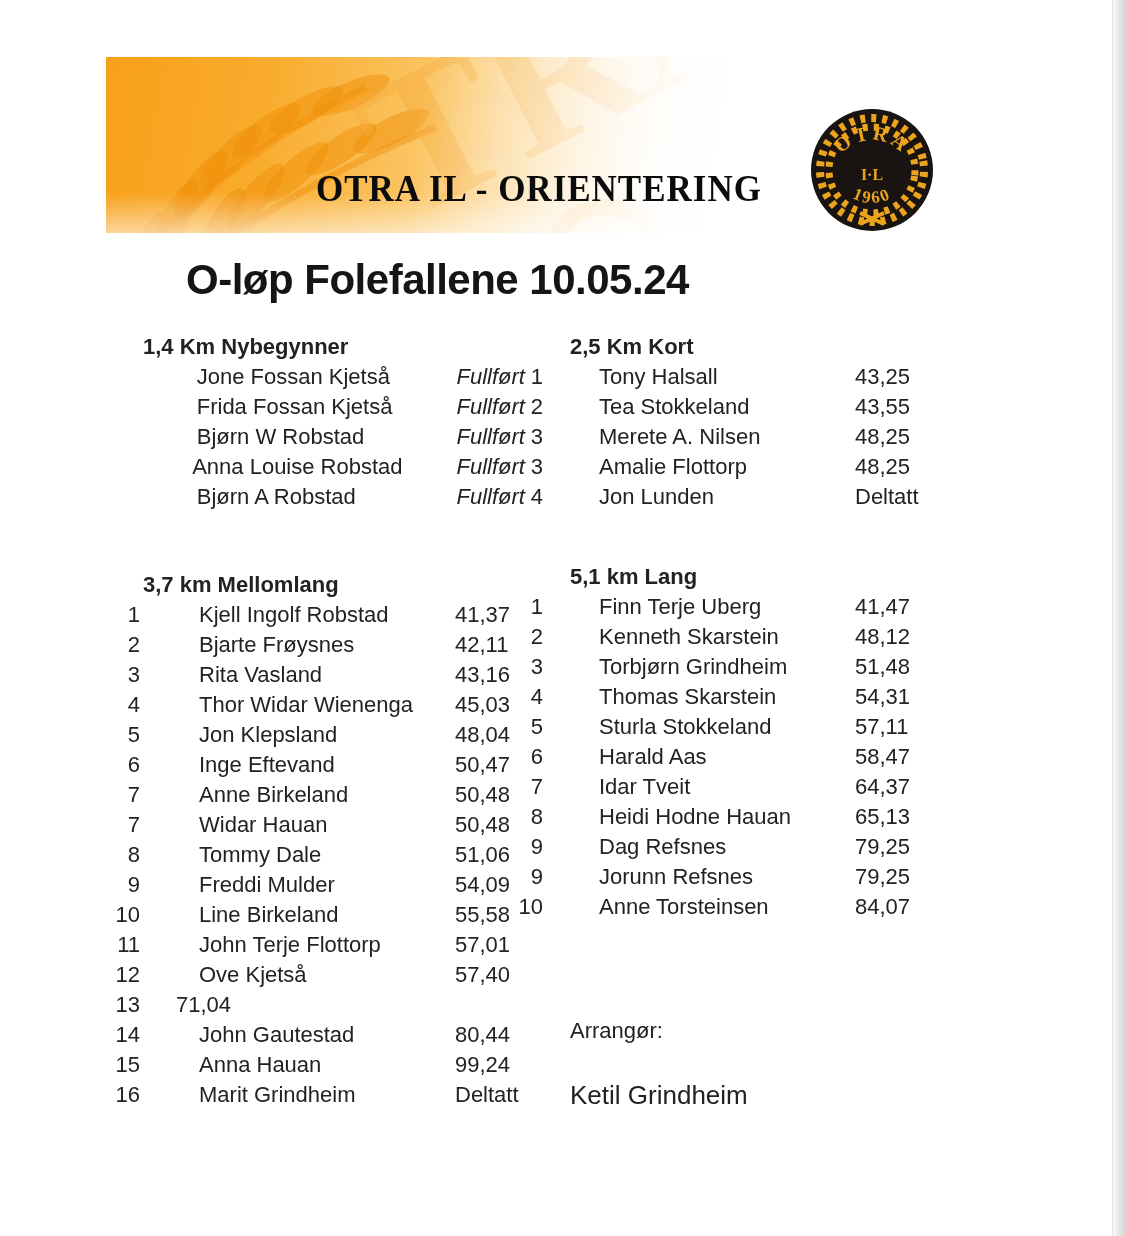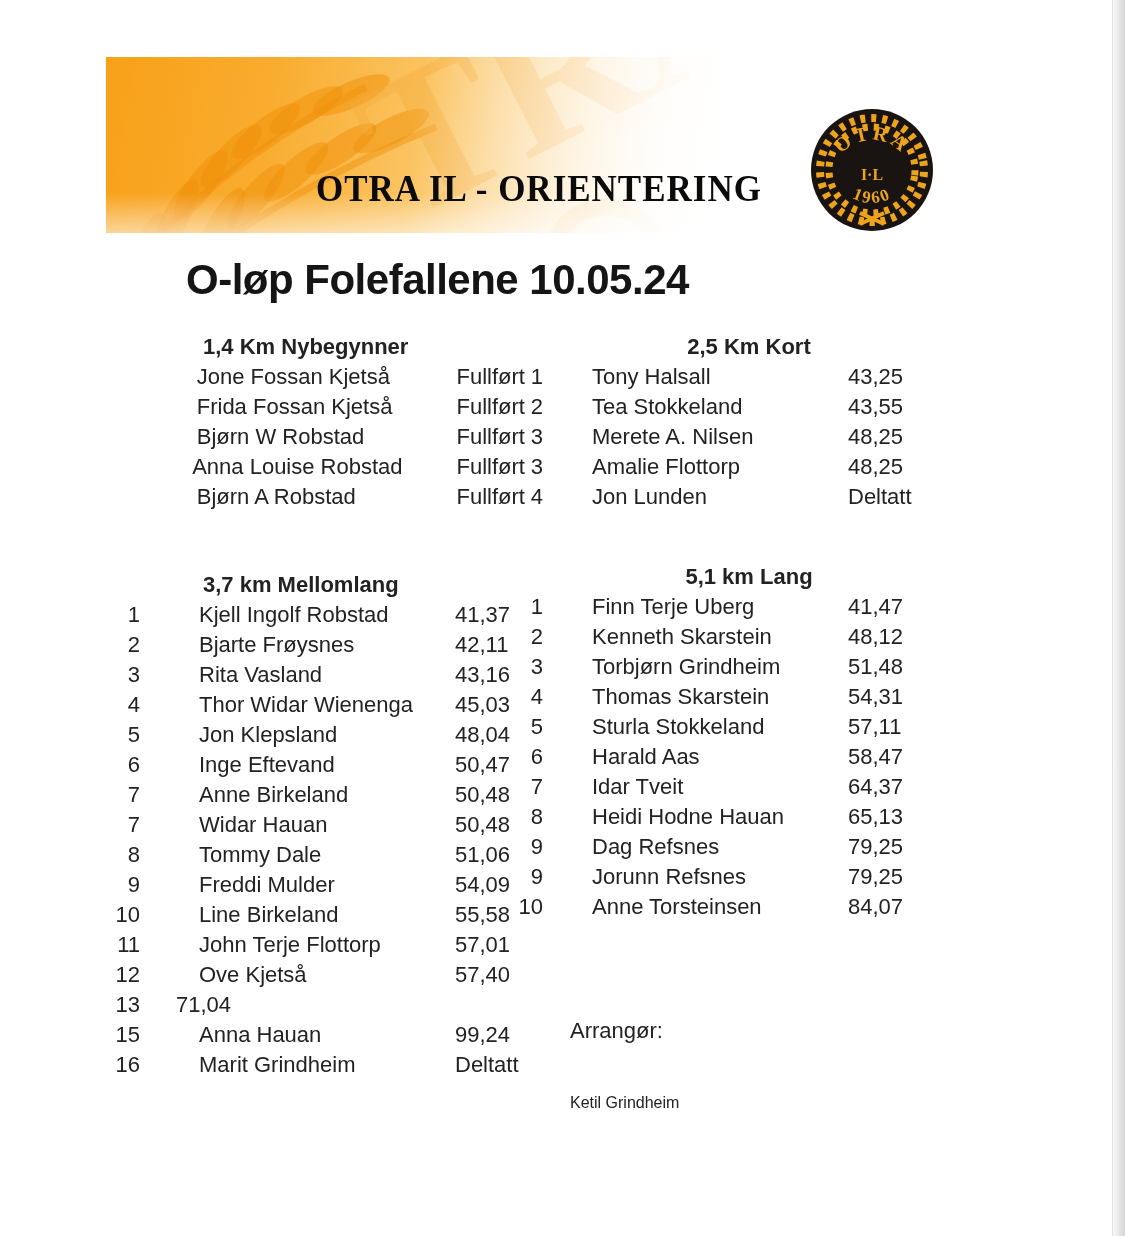--- a/index.html
+++ b/index.html
@@ -43,35 +43,35 @@
   .wreath{stroke:var(--gold);fill:none;}
   .logo-text{fill:var(--gold);font-family:"Liberation Serif",serif;font-weight:bold;}
   
   .title{
     position:absolute;left:174px;top:244px;margin:12px;font-size:42px;font-weight:bold;
     color:#151515;letter-spacing:-.5px;white-space:nowrap;
   }
   
   .sec{position:absolute;width:420px;font-size:22px;}
   .sec .hdr{height:30px;line-height:30px;font-weight:bold;white-space:nowrap;}
-  .sec-left .hdr{margin-left:98px;}
-  .sec-right .hdr{margin-left:62px;text-align:center;}
+  .sec-left .hdr{margin-left:38px;}
+  .sec-right .hdr{margin-left:62px;}
   .row{display:flex;height:30px;line-height:30px;white-space:nowrap;gap:29px;}
   .place{width:35px;text-align:right;}
   .name{margin-left:30px;width:220px;}
-  .sec-right .name{margin-left:20px;}
+  .sec-right .name{margin-left:27px;}
   .result{margin-left:7px;}
-  .sec-nybegynner .result{margin-left:25px;}
+  .sec-nybegynner .result{margin-left:25px;font-style:italic;}
   .sec-nybegynner{left:105px;top:332px;}
   .sec-kort{left:508px;top:332px;}
   .sec-mellomlang{left:105px;top:570px;}
   .sec-lang{left:508px;top:562px;}
   
   .footer-label{position:absolute;left:570px;top:1016px;height:30px;line-height:30px;font-size:22px;}
-  .footer-value{position:absolute;left:570px;top:1080px;height:30px;line-height:30px;font-size:16px;margin-top:8px;}
+  .footer-value{position:absolute;left:570px;top:1080px;height:30px;line-height:30px;font-size:26px;}
 </style>
 </head>
 <body style="--gold: #EDA41D; --logo-black: #191411; --wm-orange: #F08F08;">
 
 <div class="banner">
   <svg class="wm" viewBox="0 0 916 176" aria-hidden="true">
     <path class="wm-stem" d="M30,200 C90,140 160,80 260,30"></path>
     <path class="wm-stem" d="M80,210 C150,160 230,110 330,70"></path>
     <g id="wm-leaves">
         <ellipse cx="70" cy="160" rx="42" ry="13" transform="rotate(-62 70 160)" class="wm-leaf"></ellipse>
@@ -262,20 +262,25 @@
     <span class="place">12</span>
     <span class="name">Ove Kjetså</span>
     <span class="result">57,40</span>
   </div>
 
   <div class="row">
     <span class="place">13</span>
     <span class="result">71,04</span>
   </div>
 
+  <div class="row">
+    <span class="place">14</span>
+    <span class="name">John Gautestad</span>
+    <span class="result">80,44</span>
+  </div>
 
   <div class="row">
     <span class="place">15</span>
     <span class="name">Anna Hauan</span>
     <span class="result">99,24</span>
   </div>
 
   <div class="row">
     <span class="place">16</span>
     <span class="name">Marit Grindheim</span>

